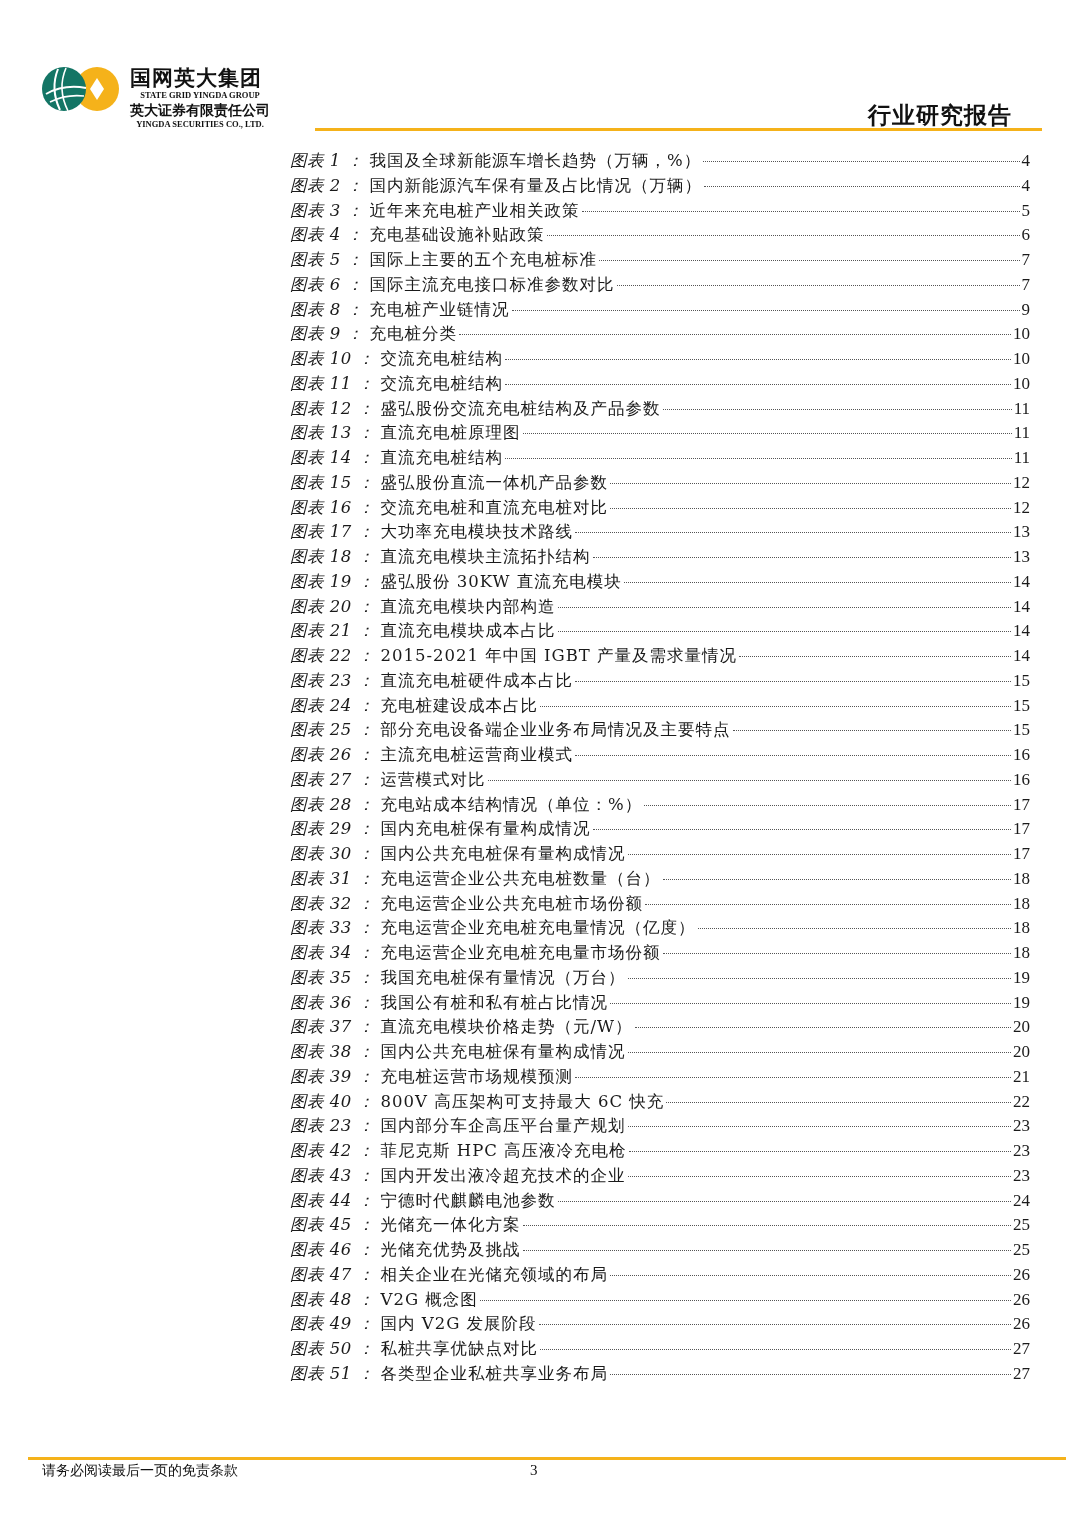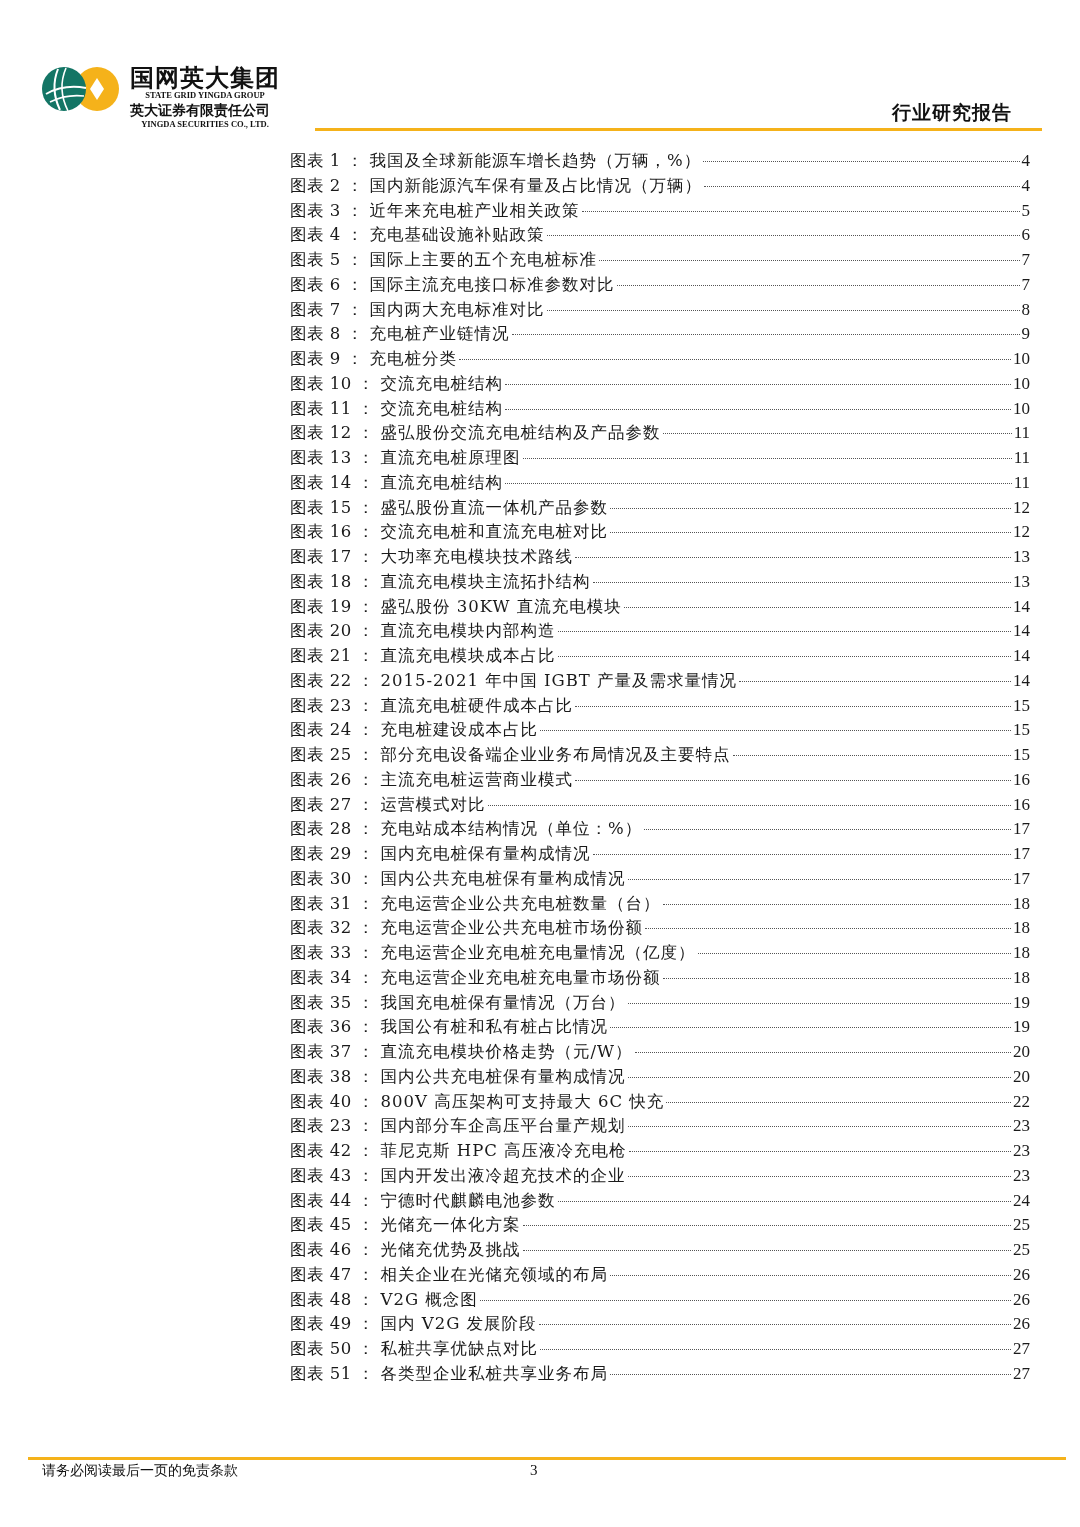--- a/index.html
+++ b/index.html
@@ -1,28 +1,28 @@
 <!DOCTYPE html>
 <html><head>
 <meta charset="utf-8">
 <style>
   html, body { margin: 0; padding: 0; background: #ffffff; }
   body { width: 1080px; height: 1527px; position: relative; overflow: hidden;
          font-family: "DejaVu Serif", "Liberation Serif", serif; color: #1a1a1a; }
   .header { position: absolute; left: 0; top: 0; width: 1080px; height: 140px; }
   .logo { position: absolute; left: 40px; top: 64px; width: 80px; height: 50px; }
   .brand { position: absolute; left: 130px; top: 66px; }
-  .brand-cn { font-family: "DejaVu Sans", sans-serif; font-weight: bold; font-size: 24px; line-height: 24px; letter-spacing: 1px; color: #111; text-align: center; }
+  .brand-cn { font-family: "DejaVu Sans", sans-serif; font-weight: bold; font-size: 21px; line-height: 24px; letter-spacing: 1px; color: #111; }
   .brand-en { font-family: "Liberation Serif", serif; font-weight: bold; font-size: 8.5px; line-height: 10px; color: #111; text-align: center; }
   .brand-cn2 { font-family: "DejaVu Sans", sans-serif; font-weight: bold; font-size: 14px; line-height: 18px; color: #111; margin-top: 1px; }
-  .report-type { position: absolute; right: 68px; top: 100px; font-family: "DejaVu Sans", sans-serif; font-weight: bold; font-size: 19px; color: #111; letter-spacing: 1px; margin-left: 26px; }
+  .report-type { position: absolute; right: 68px; top: 100px; font-family: "DejaVu Sans", sans-serif; font-weight: bold; font-size: 23px; color: #111; letter-spacing: 1px; margin-left: 26px; }
   .header-rule { position: absolute; left: 315px; top: 128px; width: 727px; height: 3px; background: #f5b21a; }
   .toc { position: absolute; left: 290px; top: 150px; width: 740px; }
   .toc-row { display: flex; align-items: baseline; height: 24.75px; font-size: 16.5px; white-space: nowrap; }
-  .toc-label { flex: 0 0 auto; letter-spacing: 0.5px; }
+  .toc-label { flex: 0 0 auto; letter-spacing: 0.5px; font-style: italic; }
   .toc-title { flex: 0 0 auto; margin-left: 6px; letter-spacing: 1px; }
   .toc-dots { flex: 1 1 auto; overflow: hidden; margin: 0 2px; border-bottom: 1.5px dotted #555; transform: translateY(-4px); min-width: 10px; }
   .toc-page { flex: 0 0 auto; font-family: "Liberation Serif", serif; font-size: 17px; }
   .footer-rule { position: absolute; left: 28px; top: 1457px; width: 1038px; height: 3px; background: #f5b21a; }
   .footer-note { position: absolute; left: 42px; top: 1462px; font-family: "DejaVu Sans", sans-serif; font-size: 14px; color: #111; text-align: center; }
   .page-num { position: absolute; left: 530px; top: 1462px; font-family: "Liberation Serif", serif; font-size: 15px; color: #111; }
 </style>
 </head>
 <body>
 
@@ -77,26 +77,20 @@
       <span class="toc-dots"></span>
       <span class="toc-page">7</span>
     </div>
     <div class="toc-row">
       <span class="toc-label">图表 6 ：</span>
       <span class="toc-title">国际主流充电接口标准参数对比</span>
       <span class="toc-dots"></span>
       <span class="toc-page">7</span>
     </div>
     <div class="toc-row">
-      <span class="toc-label">图表 7 ：</span>
-      <span class="toc-title">国内两大充电标准对比</span>
-      <span class="toc-dots"></span>
-      <span class="toc-page">8</span>
-    </div>
-    <div class="toc-row">
       <span class="toc-label">图表 8 ：</span>
       <span class="toc-title">充电桩产业链情况</span>
       <span class="toc-dots"></span>
       <span class="toc-page">9</span>
     </div>
     <div class="toc-row">
       <span class="toc-label">图表 9 ：</span>
       <span class="toc-title">充电桩分类</span>
       <span class="toc-dots"></span>
       <span class="toc-page">10</span>
@@ -267,20 +261,26 @@
       <span class="toc-label">图表 37 ：</span>
       <span class="toc-title">直流充电模块价格走势（元/W）</span>
       <span class="toc-dots"></span>
       <span class="toc-page">20</span>
     </div>
     <div class="toc-row">
       <span class="toc-label">图表 38 ：</span>
       <span class="toc-title">国内公共充电桩保有量构成情况</span>
       <span class="toc-dots"></span>
       <span class="toc-page">20</span>
+    </div>
+    <div class="toc-row">
+      <span class="toc-label">图表 39 ：</span>
+      <span class="toc-title">充电桩运营市场规模预测</span>
+      <span class="toc-dots"></span>
+      <span class="toc-page">21</span>
     </div>
     <div class="toc-row">
       <span class="toc-label">图表 40 ：</span>
       <span class="toc-title">800V 高压架构可支持最大 6C 快充</span>
       <span class="toc-dots"></span>
       <span class="toc-page">22</span>
     </div>
     <div class="toc-row">
       <span class="toc-label">图表 23 ：</span>
       <span class="toc-title">国内部分车企高压平台量产规划</span>

